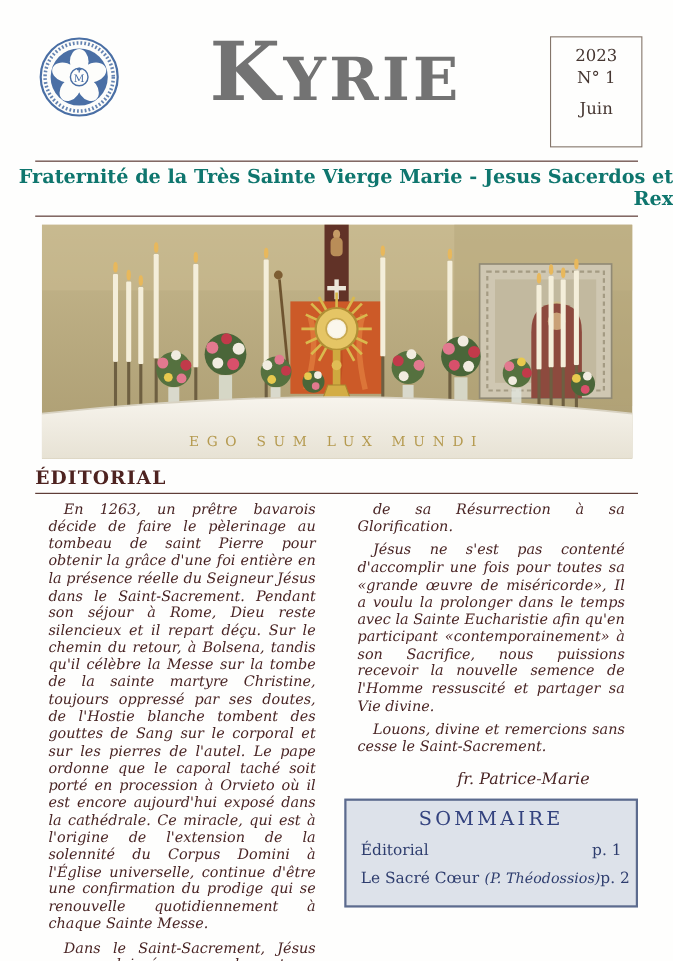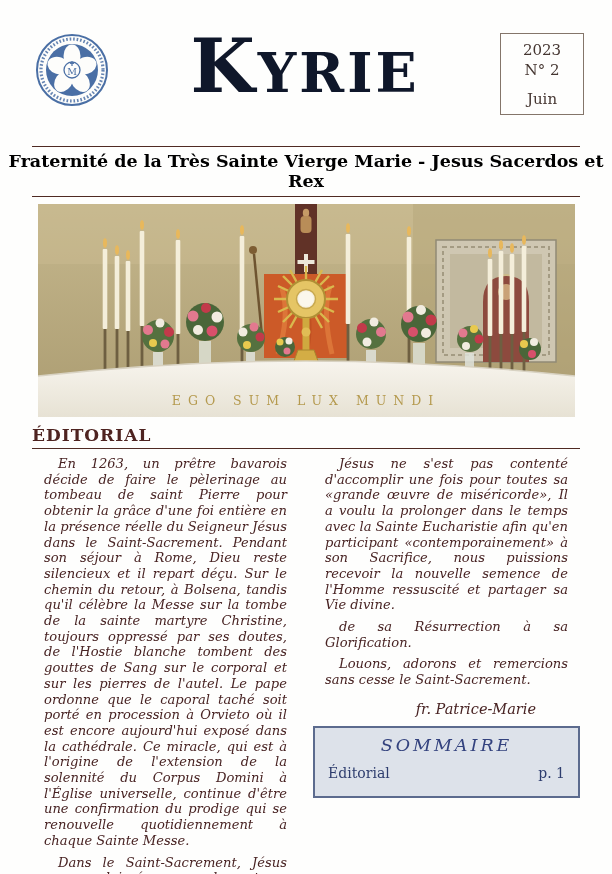--- a/index.html
+++ b/index.html
@@ -5,53 +5,53 @@
   html,body{margin:0;padding:0;background:#ffffff;}
   .page{
     position:relative;width:612px;height:874px;background:#fefefd;overflow:hidden;
     font-family:"DejaVu Serif","Liberation Serif",serif;
   }
   
   .masthead{display:flex;align-items:flex-start;padding:30px 28px 0 34px;height:96px;}
   .seal{width:76px;height:76px;flex:0 0 76px;margin-top:2px;}
   .title-wrap{flex:1;text-align:center;margin-top:-4px;}
   .kyrie{
-    color:#0f172a;font-size:54px;line-height:80px;letter-spacing:3px;
+    color:#737373;font-size:54px;line-height:80px;letter-spacing:3px;
     font-weight:600;display:inline-block;
   }
   .kyrie::first-letter{font-size:74px;}
   .issue-box{
     flex:0 0 78px;border:1.5px solid #84756a;text-align:center;
-    color:#453631;font-size:15px;line-height:20px;padding:6px 2px 5px;margin-top:3px;
+    color:#453631;font-size:15px;line-height:20px;padding:6px 2px 24px;margin-top:3px;
   }
   .issue-box .month{margin-top:9px;}
   
   .rule{border:none;border-top:1.5px solid #4f2a23;margin:0 32px;}
   .rule-top{margin-top:20px;}
   .banner{
-    text-align:center;color:#000000;font-weight:bold;font-size:17.5px;
+    text-align:right;color:#0f766e;font-weight:bold;font-size:17.5px;
     padding:4px 0 5px;
   }
   
   .photo{display:block;margin:7px auto 0;}
   
   .ed-head{margin:8px 32px 0;border-bottom:1.5px solid #4f2a23;padding-bottom:3px;}
   .ed-title{color:#4e2320;font-size:17px;letter-spacing:1px;font-weight:600;margin:0;}
   .columns{display:flex;gap:14px;margin:7px 32px 0;color:#482323;}
   .col{width:267px;font-style:italic;font-size:13.1px;line-height:15.7px;text-align:justify;}
   .col p{margin:0 12px 6px;text-indent:14px;}
   .signature{text-align:right;padding-right:44px;font-size:14.5px;margin:14px 0 8px;font-style:italic;}
   
   .sommaire{
     background:#dde2ea;border:2px solid #5c6b8e;padding:8px 13px 10px;
     font-style:normal;margin-top:4px;
   }
   .sommaire-title{
     text-align:center;color:#33427e;font-size:17.5px;letter-spacing:3px;
-    margin:2px 0 7px;font-weight:500;font-style:italic;
+    margin:2px 0 7px;font-weight:500;
   }
   .toc-row{display:flex;align-items:baseline;color:#2e3d6e;font-size:14px;line-height:26px;}
   .toc-label{white-space:nowrap;}
   .toc-author{font-style:italic;font-size:13px;margin-left:5px;white-space:nowrap;}
   .toc-fill{flex:1;}
   .toc-page{white-space:nowrap;}
 </style>
 </head>
 <body>
 
@@ -77,21 +77,21 @@
       </g>
       <text x="38" y="42.5" text-anchor="middle" font-size="9.5" fill="#4a6fa5" font-family="DejaVu Serif, serif">M</text>
     </svg>
 
     <div class="title-wrap">
       <div class="kyrie">KYRIE</div>
     </div>
 
     <div class="issue-box">
       <div>2023</div>
-      <div>N° 2</div>
+      <div>N° 1</div>
       <div class="month">Juin</div>
     </div>
   </div>
 
   <hr class="rule rule-top">
   <div class="banner">Fraternité de la Très Sainte Vierge Marie - Jesus Sacerdos et Rex</div>
   <hr class="rule">
 
   <svg class="photo" width="537" height="213" viewBox="0 0 537 213">
     <defs>
@@ -311,31 +311,37 @@
     <h2 class="ed-title">ÉDITORIAL</h2>
   </div>
 
   <div class="columns">
     <div class="col">
       <p>En 1263, un prêtre bavarois décide de faire le pèlerinage au tombeau de saint Pierre pour obtenir la grâce d'une foi entière en la présence réelle du Seigneur Jésus dans le Saint-Sacrement. Pendant son séjour à Rome, Dieu reste silencieux et il repart déçu. Sur le chemin du retour, à Bolsena, tandis qu'il célèbre la Messe sur la tombe de la sainte martyre Christine, toujours oppressé par ses doutes, de l'Hostie blanche tombent des gouttes de Sang sur le corporal et sur les pierres de l'autel. Le pape ordonne que le caporal taché soit porté en procession à Orvieto où il est encore aujourd'hui exposé dans la cathédrale. Ce miracle, qui est à l'origine de l'extension de la solennité du Corpus Domini à l'Église universelle, continue d'être une confirmation du prodige qui se renouvelle quotidiennement à chaque Sainte Messe.</p>
       <p>Dans le Saint-Sacrement, Jésus nous a laissé non seulement un souvenir, mais sa Personne elle-même, glorieuse parce qu'elle est ressuscitée, avec tout ce qu'Il a vécu sur la terre et vit maintenant au Ciel, de son Incarnation à sa Mort,</p>
     </div>
 
     <div class="col">
+      <p>de sa Résurrection à sa Glorification.</p>
       <p>Jésus ne s'est pas contenté d'accomplir une fois pour toutes sa «grande œuvre de miséricorde», Il a voulu la prolonger dans le temps avec la Sainte Eucharistie afin qu'en participant «contemporainement» à son Sacrifice, nous puissions recevoir la nouvelle semence de l'Homme ressuscité et partager sa Vie divine.</p>
-      <p>de sa Résurrection à sa Glorification.</p>
-      <p>Louons, adorons et remercions sans cesse le Saint-Sacrement.</p>
+      <p>Louons, divine et remercions sans cesse le Saint-Sacrement.</p>
       <div class="signature">fr. Patrice-Marie</div>
 
       <div class="sommaire">
         <div class="sommaire-title">SOMMAIRE</div>
 
         <div class="toc-row">
           <span class="toc-label">Éditorial</span>
           <span class="toc-fill"></span>
           <span class="toc-page">p. 1</span>
         </div>
+        <div class="toc-row">
+          <span class="toc-label">Le Sacré Cœur</span>
+          <span class="toc-author">(P. Théodossios)</span>
+          <span class="toc-fill"></span>
+          <span class="toc-page">p. 2</span>
+        </div>
 
       </div>
     </div>
   </div>
 
 </div>
 
 </body></html>

